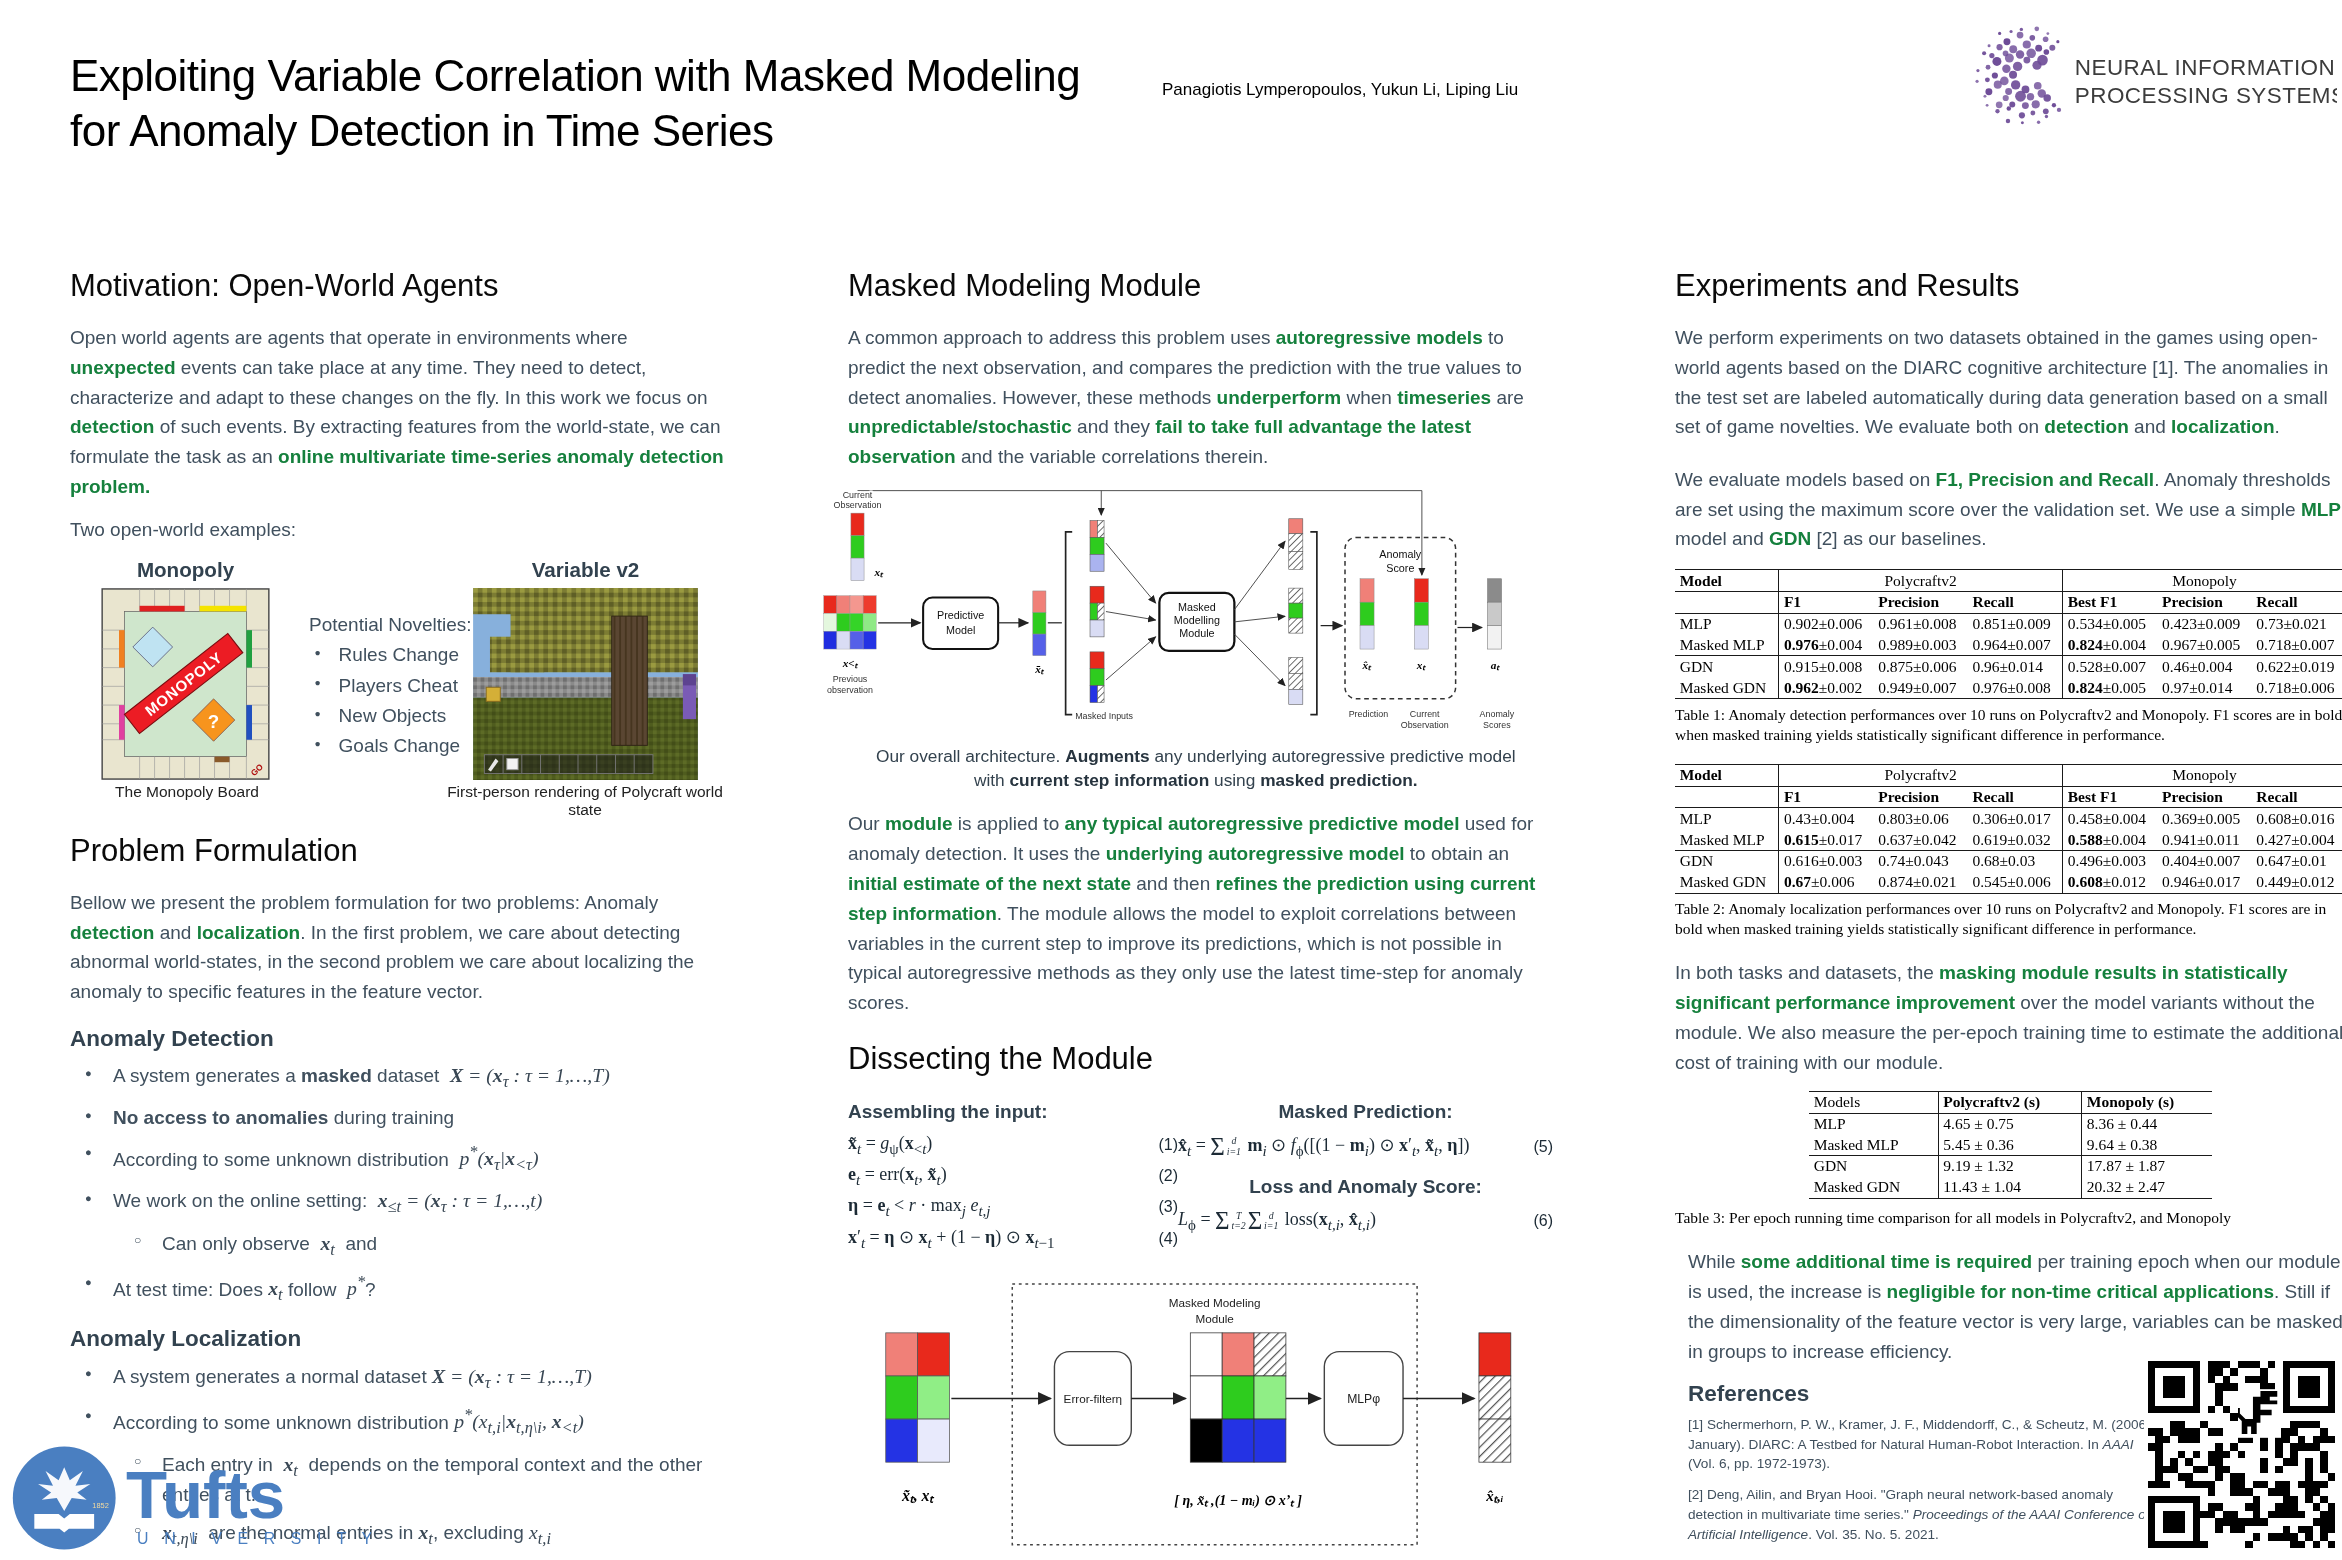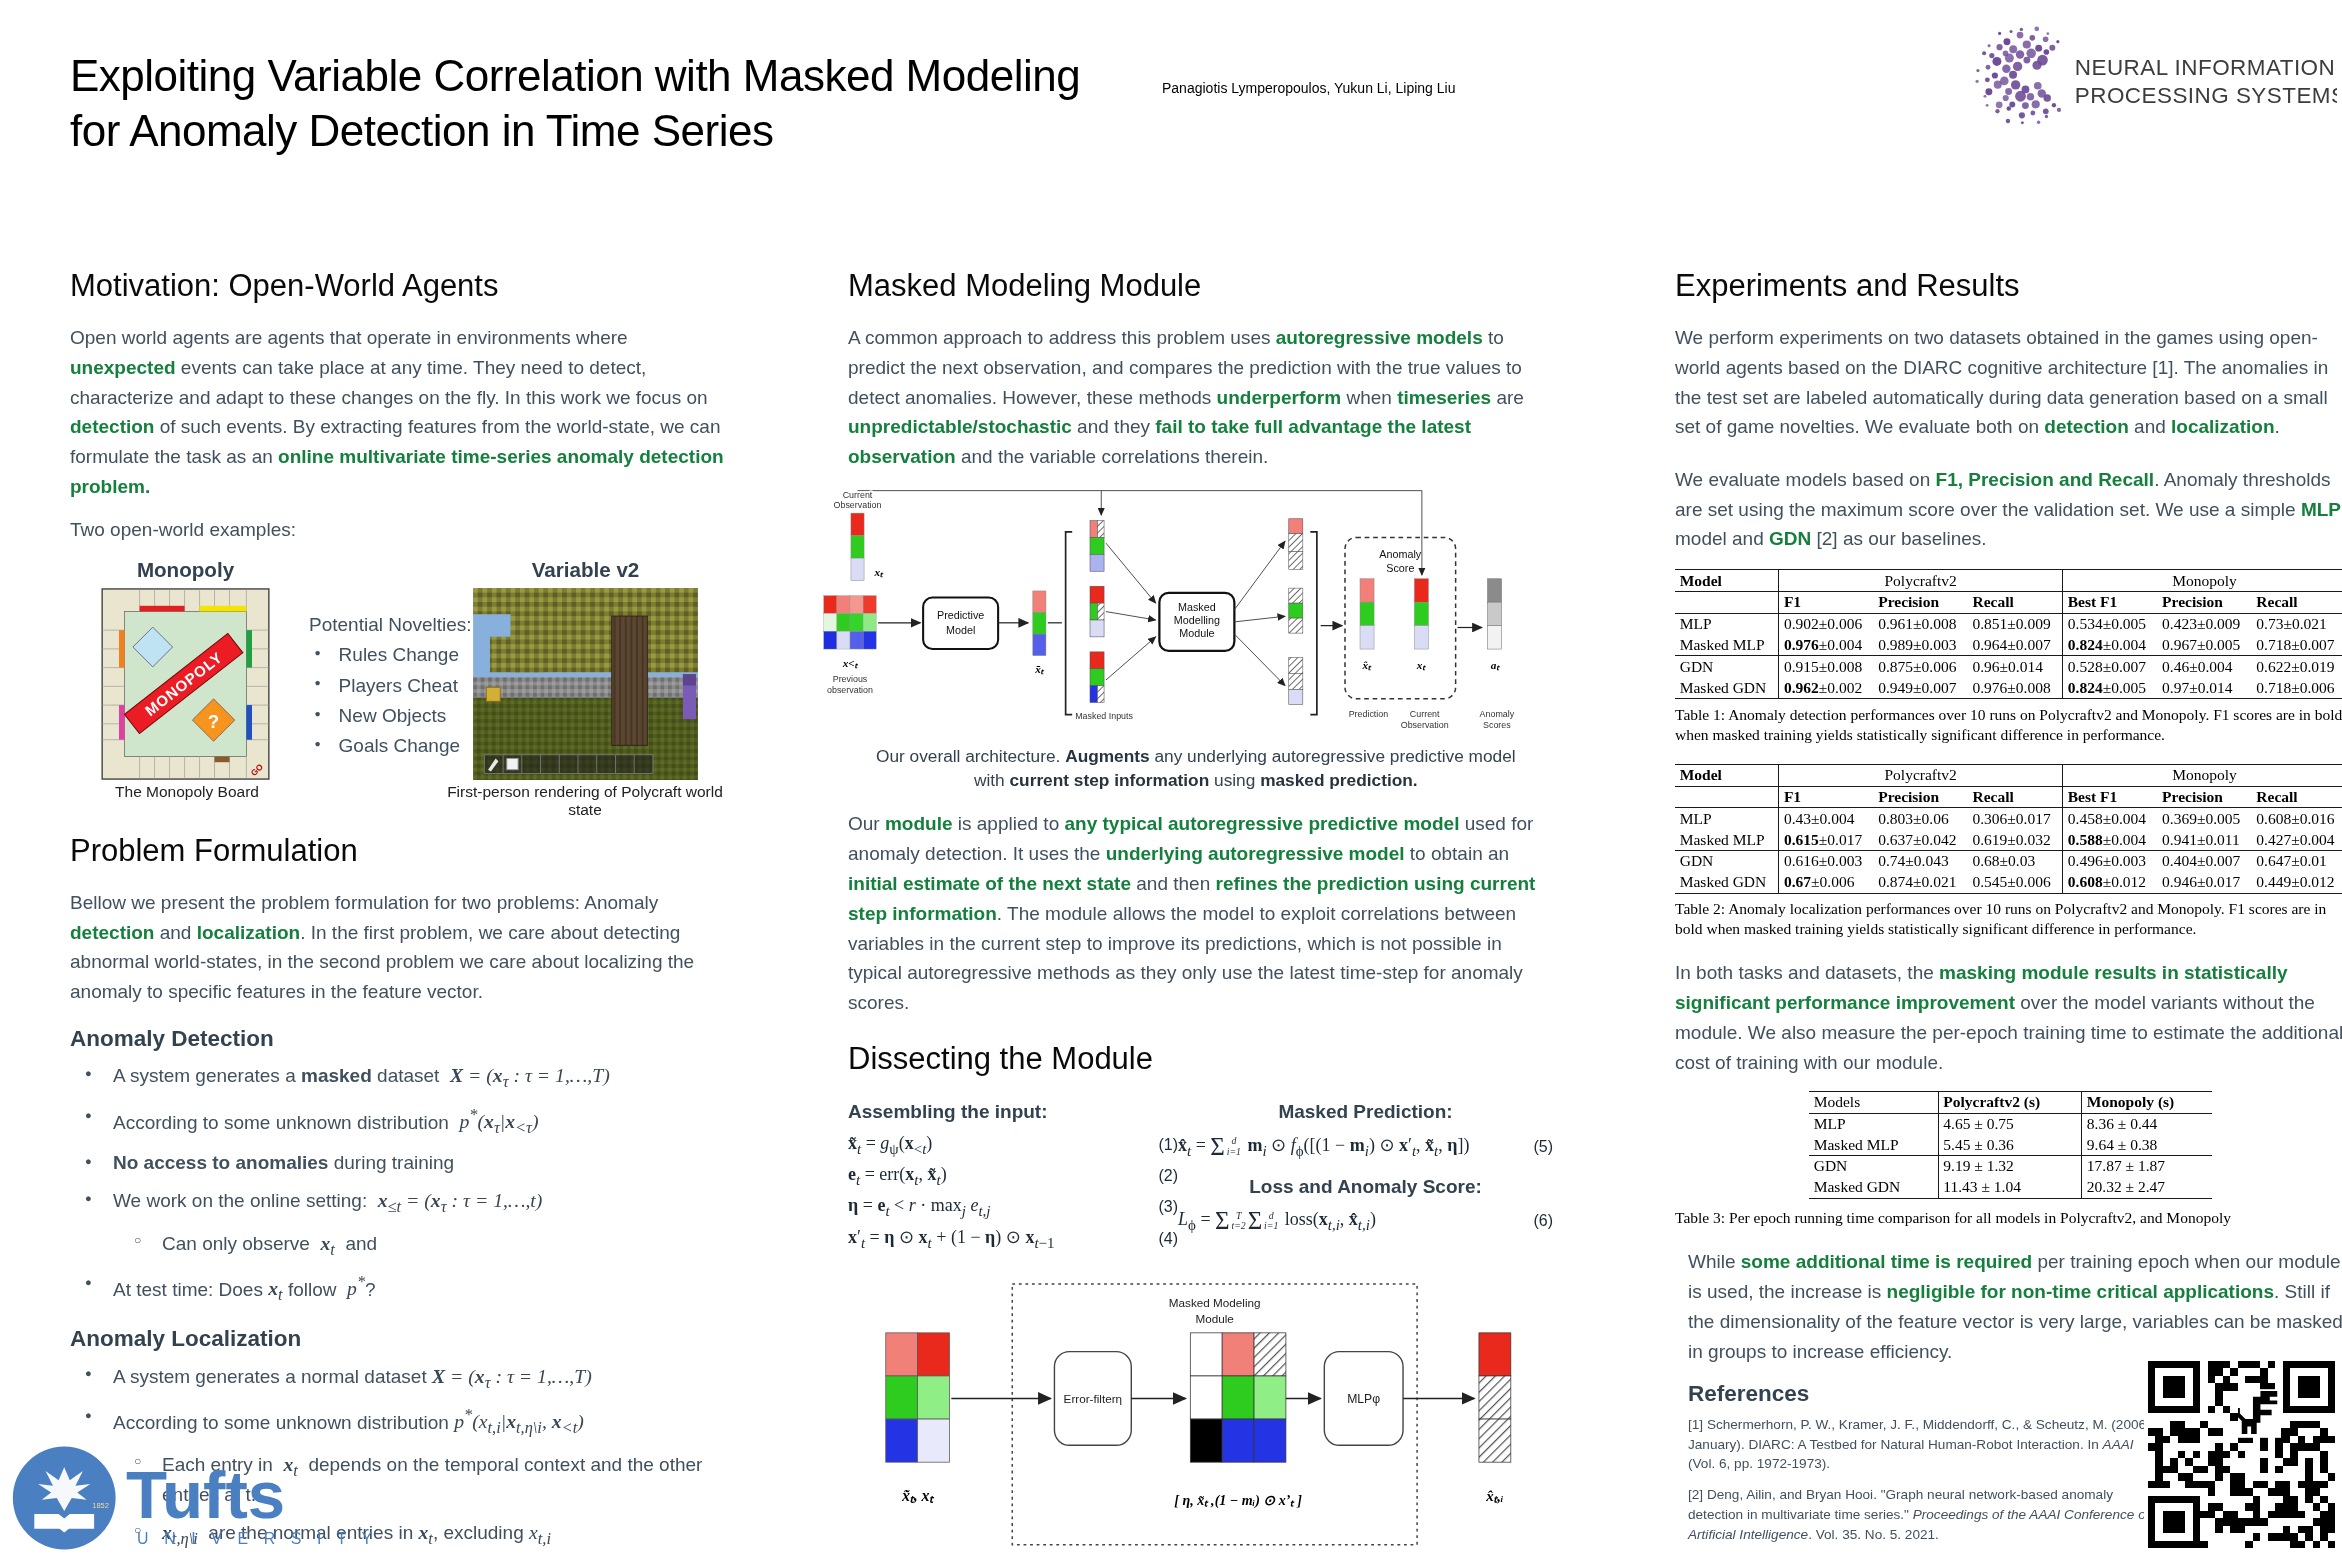--- a/index.html
+++ b/index.html
@@ -2,21 +2,21 @@
 <html style="font-size:15px"><head>
 <meta charset="utf-8">
 <style>
   html,body{margin:0;padding:0;width:2342px;height:1561px;background:#fff;overflow:hidden;
     font-family:"Liberation Sans",sans-serif;}
   #poster{position:relative;width:2342px;height:1561px;background:#ffffff;}
 
   
   #title{position:absolute;left:70px;top:49px;width:1059px;font-size:44px;line-height:1.24;
     color:#000;font-weight:400;letter-spacing:-0.5px;}
-  #authors{position:absolute;left:1162px;top:80px;font-size:14px;color:#000;}
+  #authors{position:absolute;left:1162px;top:80px;font-size:17px;color:#000;}
   #neurips-logo{position:absolute;left:1953px;top:20.6px;width:384px;height:117px;}
   .neurips-text{font-size:24px;fill:#3c3c3c;font-family:"Liberation Sans",sans-serif;letter-spacing:.5px;}
 
   
   .col{position:absolute;top:268px;}
   #col1{left:70px;width:663px;}
   #col2{left:848px;width:705px;}
   #col3{left:1675px;width:671px;}
 
   h2.sec{font-size:31px;font-weight:400;color:#0a0a0a;margin:0 0 19px 0;}
@@ -300,22 +300,22 @@
 
       <div id="monopoly-cap" class="fig-cap">The Monopoly Board</div>
       <div id="polycraft-cap" class="fig-cap">First-person rendering of Polycraft world state</div>
     </div>
 
     <h2 class="sec" style="margin-top:24px;">Problem Formulation</h2>
     <p class="bodytext">Bellow we present the problem formulation for two problems: Anomaly <b>detection</b> and <b>localization</b>. In the first problem, we care about detecting abnormal world-states, in the second problem we care about localizing the anomaly to specific features in the feature vector.</p>
     <div class="subhead">Anomaly Detection</div>
     <ul class="bl" id="detection-list">
         <li class="l1">A system generates a <b>masked</b> dataset&nbsp; <span class="m"><b>X</b> = (<b>x</b><sub>τ</sub> : τ = 1,…,T)</span></li>
+        <li class="l1"><b>No access to anomalies</b> during training</li>
         <li class="l1">According to some unknown distribution&nbsp; <span class="m">p<sup>*</sup>(<b>x</b><sub>τ</sub>|<b>x</b><sub>&lt;τ</sub>)</span></li>
-        <li class="l1"><b>No access to anomalies</b> during training</li>
         <li class="l1">We work on the online setting:&nbsp; <span class="m"><b>x</b><sub>≤t</sub> = (<b>x</b><sub>τ</sub> : τ = 1,…,t)</span></li>
         <li class="l2">Can only observe&nbsp; <span class="m"><b>x</b><sub>t</sub></span>&nbsp; and</li>
         <li class="l1">At test time: Does <span class="m"><b>x</b><sub>t</sub></span> follow&nbsp; <span class="m">p<sup>*</sup></span>?</li>
       </ul>
     <div class="subhead">Anomaly Localization</div>
     <ul class="bl" id="localization-list">
         <li class="l1">A system generates a normal dataset <span class="m"><b>X</b> = (<b>x</b><sub>τ</sub> : τ = 1,…,T)</span></li>
         <li class="l1">According to some unknown distribution <span class="m">p<sup>*</sup>(x<sub>t,i</sub>|<b>x</b><sub>t,η\i</sub>, <b>x</b><sub>&lt;t</sub>)</span></li>
         <li class="l2">Each entry in&nbsp; <span class="m"><b>x</b><sub>t</sub></span>&nbsp; depends on the temporal context and the other entries at t.</li>
         <li class="l2"><span class="m"><b>x</b><sub>t,η\i</sub></span>&nbsp; are the normal entries in <span class="m"><b>x</b><sub>t</sub></span>, excluding <span class="m">x<sub>t,i</sub></span></li>

